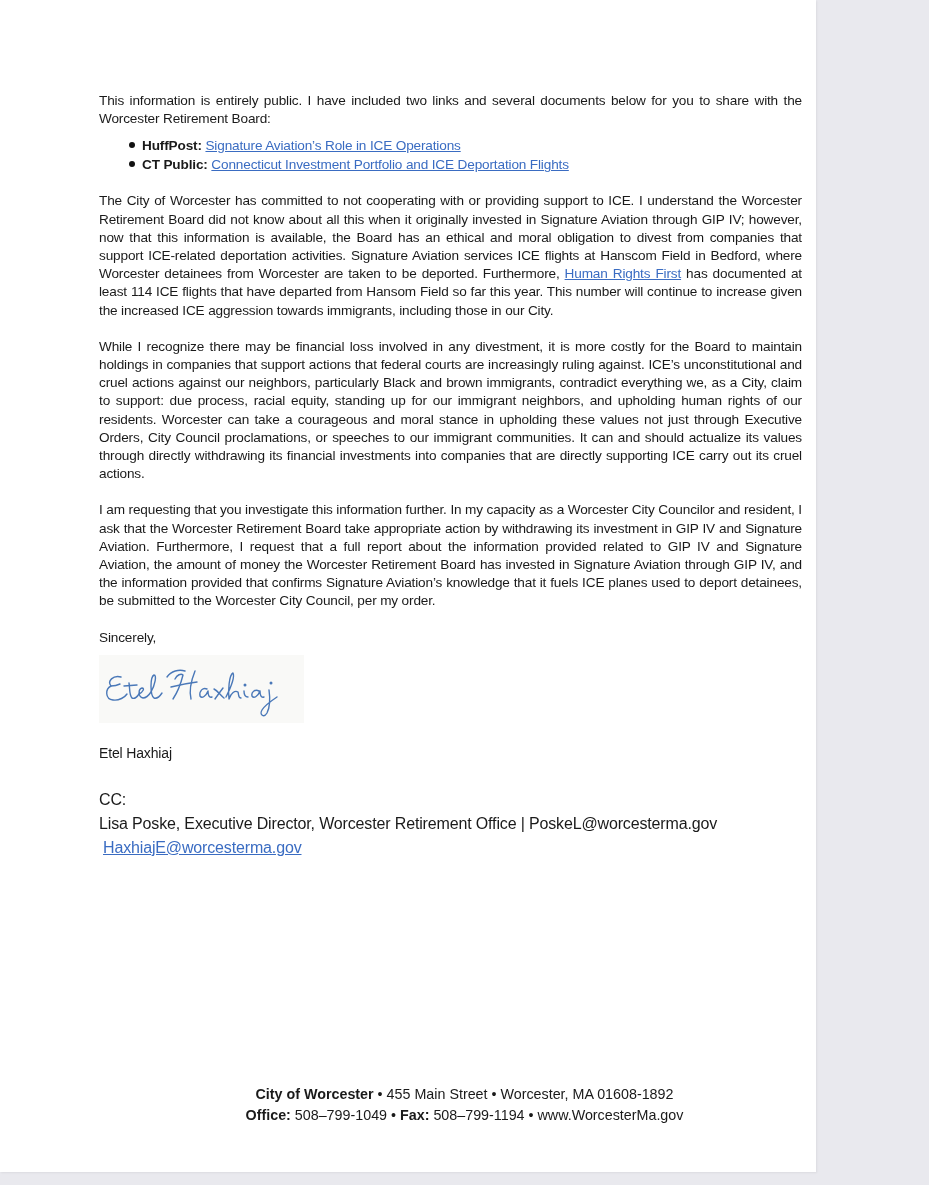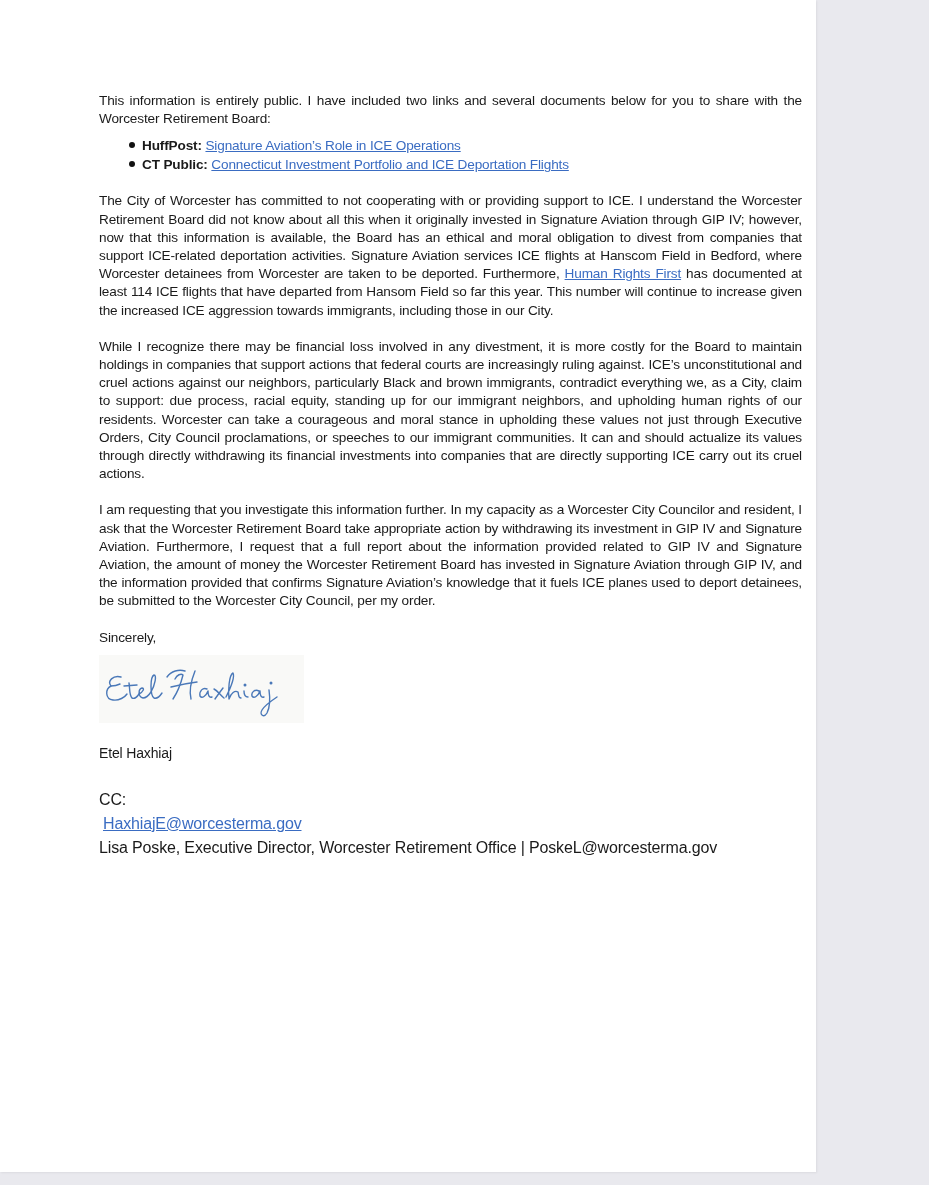--- a/index.html
+++ b/index.html
@@ -157,20 +157,22 @@
         </g>
       </svg>
     </div>
 
     <div class="signer">
       <p>Etel Haxhiaj</p>
     </div>
 
     <div class="cc-block">
       <p>CC:</p>
+      <p>Lisa Poske, Executive Director, Worcester Retirement Office | PoskeL@worcesterma.gov</p>
       <p style="padding-left:4px;"><a>HaxhiajE@worcesterma.gov</a></p>
-      <p>Lisa Poske, Executive Director, Worcester Retirement Office | PoskeL@worcesterma.gov</p>
     </div>
   </div>
 
   <div class="footer">
+    <p><span class="bold">City of Worcester</span><span> • 455 Main Street • Worcester, MA 01608-1892</span></p>
+    <p><span class="bold">Office:</span><span> 508–799-1049 • </span><span class="bold">Fax:</span><span> 508–799-1194 • www.WorcesterMa.gov</span></p>
   </div>
 </div>
 
 </body></html>

